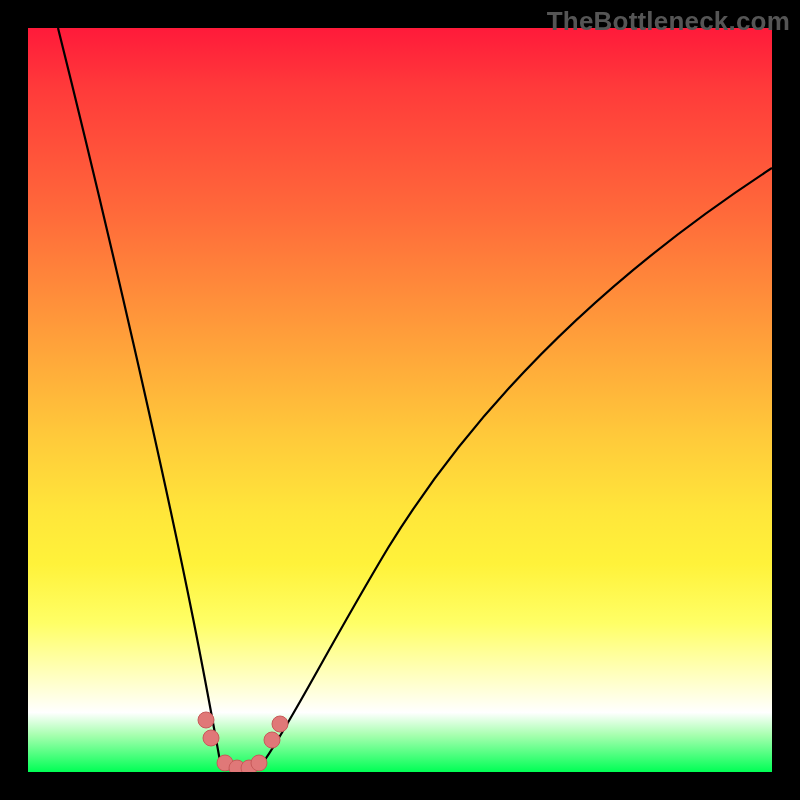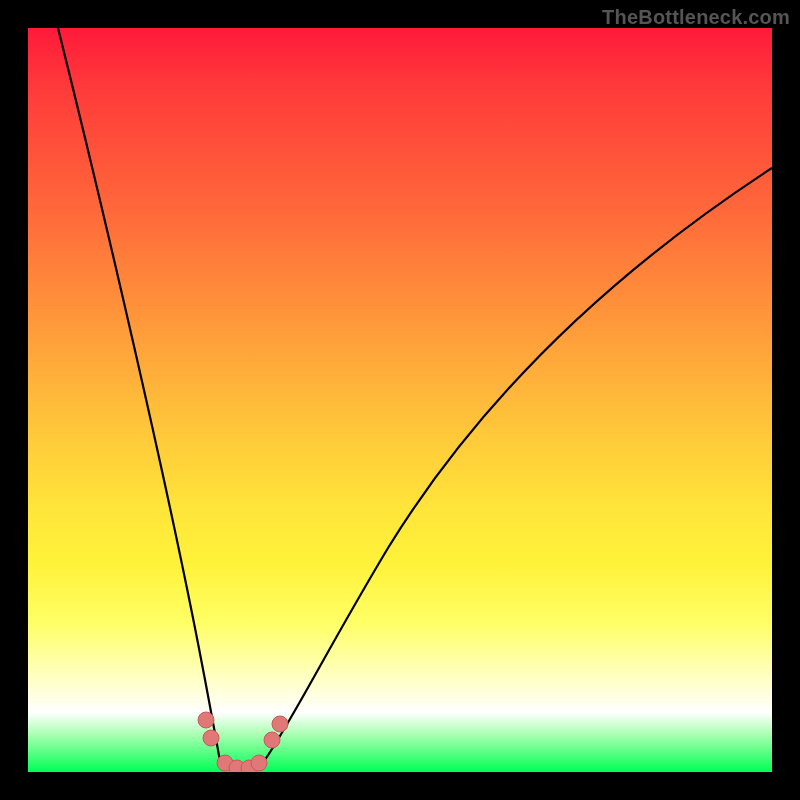--- a/index.html
+++ b/index.html
@@ -28,21 +28,21 @@
       #ffff66 80%,
       #ffffcc 88%,
       #ffffff 92%,
       #a8ffb0 95%,
       #00ff55 100%);
   }
   .watermark {
     position: absolute;
     top: 6px;
     right: 10px;
-    font-size: 20px;
+    font-size: 26px;
     font-weight: 600;
     color: #555;
     letter-spacing: 0.2px;
   }
   svg.curve {
     position: absolute;
     left: 0;
     top: 0;
     width: 744px;
     height: 744px;

